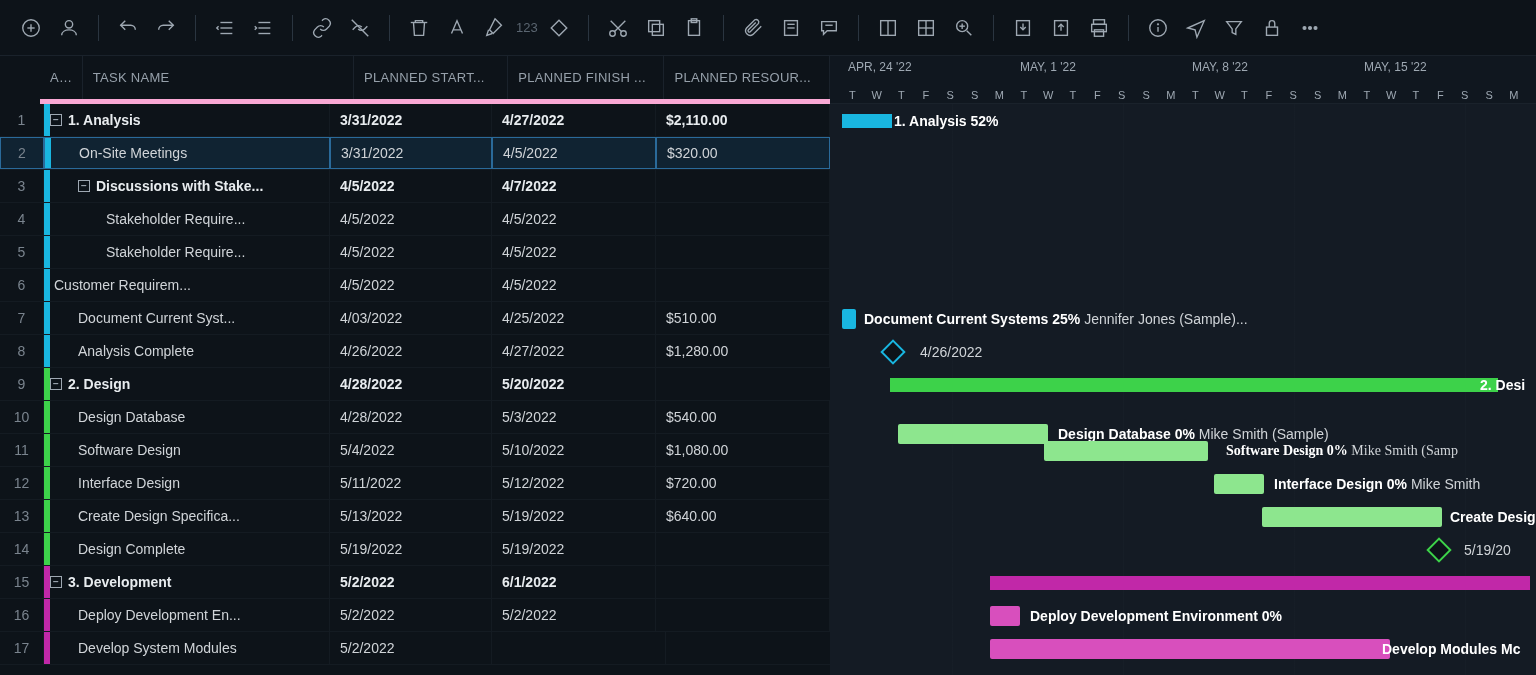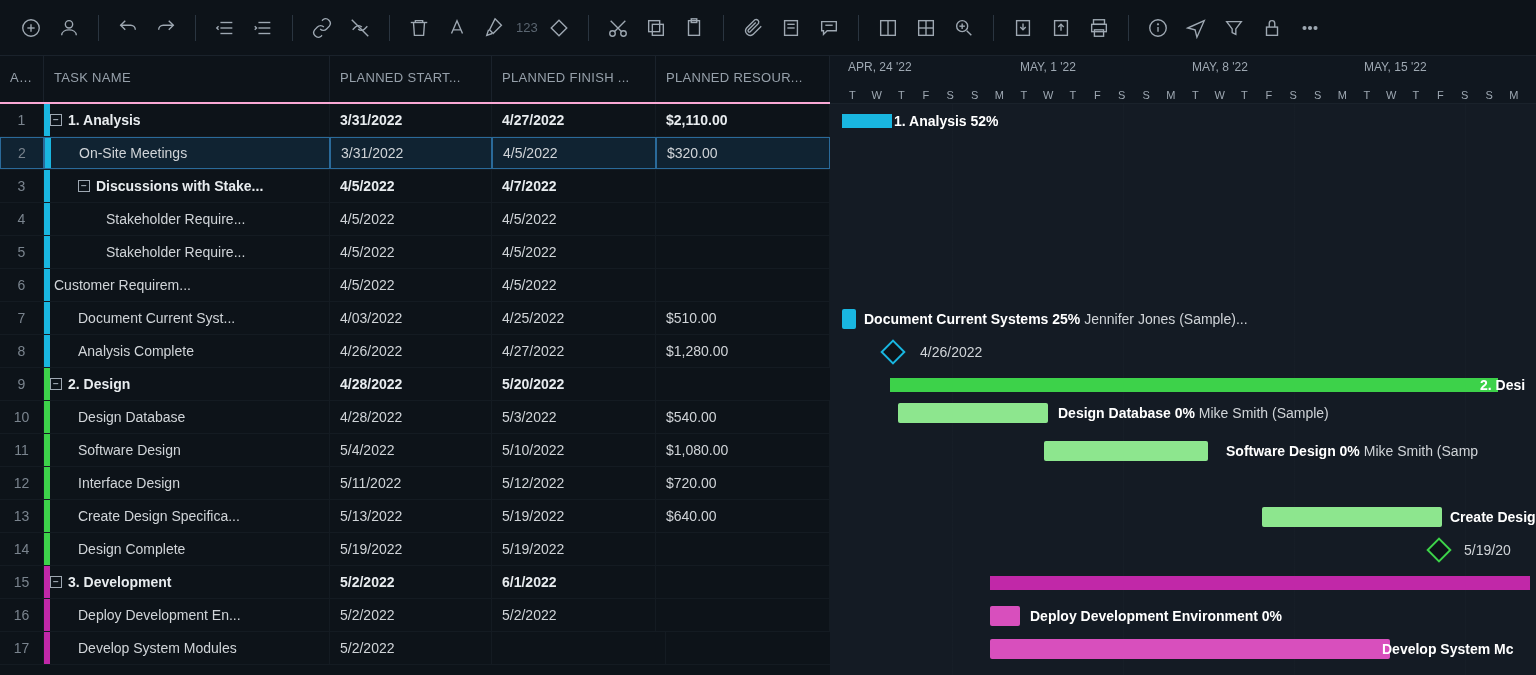--- a/index.html
+++ b/index.html
@@ -47,21 +47,22 @@
 }
 .gantt {
   flex: 1;
   background: #141b24;
   position: relative;
   overflow: hidden;
 }
 .header-row {
   display: flex;
   height: 48px;
-  border-bottom: 2px solid #f9a8d4;
+  border-bottom: 5px solid #f9a8d4;
+  margin-left: 40px;
 }
 .header-row .cell {
   border-right: 1px solid #1a222b;
   padding: 14px 10px;
   font-size: 13px;
   color: #96a0aa;
   letter-spacing: 0.3px;
   overflow: hidden;
   white-space: nowrap;
   text-overflow: ellipsis;
@@ -623,43 +624,47 @@
       <div class="bar-label" style="left:34px"><b>Document Current Systems  25%</b>  Jennifer Jones (Sample)...</div>
         </div>
         <div class="grow" style="top: 231px;">
           <div class="diamond" style="left:54px;border-color:#19b6e0;background:#0d1319"></div>
       <div class="bar-label" style="left:90px">4/26/2022</div>
         </div>
         <div class="grow" style="top: 264px;">
           <div class="bar summary" style="left:60px;width:608px;background:#3dd24a"></div>
       <div class="bar-label" style="left:650px"><b>2. Desi</b></div>
         </div>
-        <div class="grow" style="top: 292px;">
+        <div class="grow" style="top: 313px;">
           <div class="bar" style="left:68px;width:150px;background:#8de68e"></div>
       <div class="bar-label" style="left:228px"><b>Design Database  0%</b>  Mike Smith (Sample)</div>
         </div>
-        <div class="grow" style="top: 330px;">
+        <div class="grow" style="top: 330px; font-family: Liberation Serif, serif;">
           <div class="bar" style="left:214px;width:164px;background:#8de68e"></div>
       <div class="bar-label" style="left:396px"><b>Software Design  0%</b>  Mike Smith (Samp</div>
+        </div>
+        <div class="grow" style="top: 363px;">
+          <div class="bar" style="left:384px;width:50px;background:#8de68e"></div>
+      <div class="bar-label" style="left:444px"><b>Interface Design  0%</b>  Mike Smith</div>
         </div>
         <div class="grow" style="top: 396px;">
           <div class="bar" style="left:432px;width:180px;background:#8de68e"></div>
       <div class="bar-label" style="left:620px"><b>Create Design Sp</b></div>
         </div>
         <div class="grow" style="top: 429px;">
           <div class="diamond" style="left:600px;border-color:#3dd24a;background:#0d1319"></div>
       <div class="bar-label" style="left:634px">5/19/20</div>
         </div>
         <div class="grow" style="top: 462px;">
           <div class="bar summary" style="left:160px;width:540px;background:#c128a8"></div>
       <div class="bar-label" style="left:700px"></div>
         </div>
         <div class="grow" style="top: 495px;">
           <div class="bar" style="left:160px;width:30px;background:#d84fbd"></div>
       <div class="bar-label" style="left:200px"><b>Deploy Development Environment  0%</b></div>
         </div>
         <div class="grow" style="top: 528px;">
           <div class="bar" style="left:160px;width:400px;background:#d84fbd"></div>
-      <div class="bar-label" style="left:552px"><b>Develop System Mc</b></div>
+      <div class="bar-label" style="left:552px"><b>Develop Modules Mc</b></div>
         </div>
       </div>
   </div>
 </div>
 
 </body></html>

